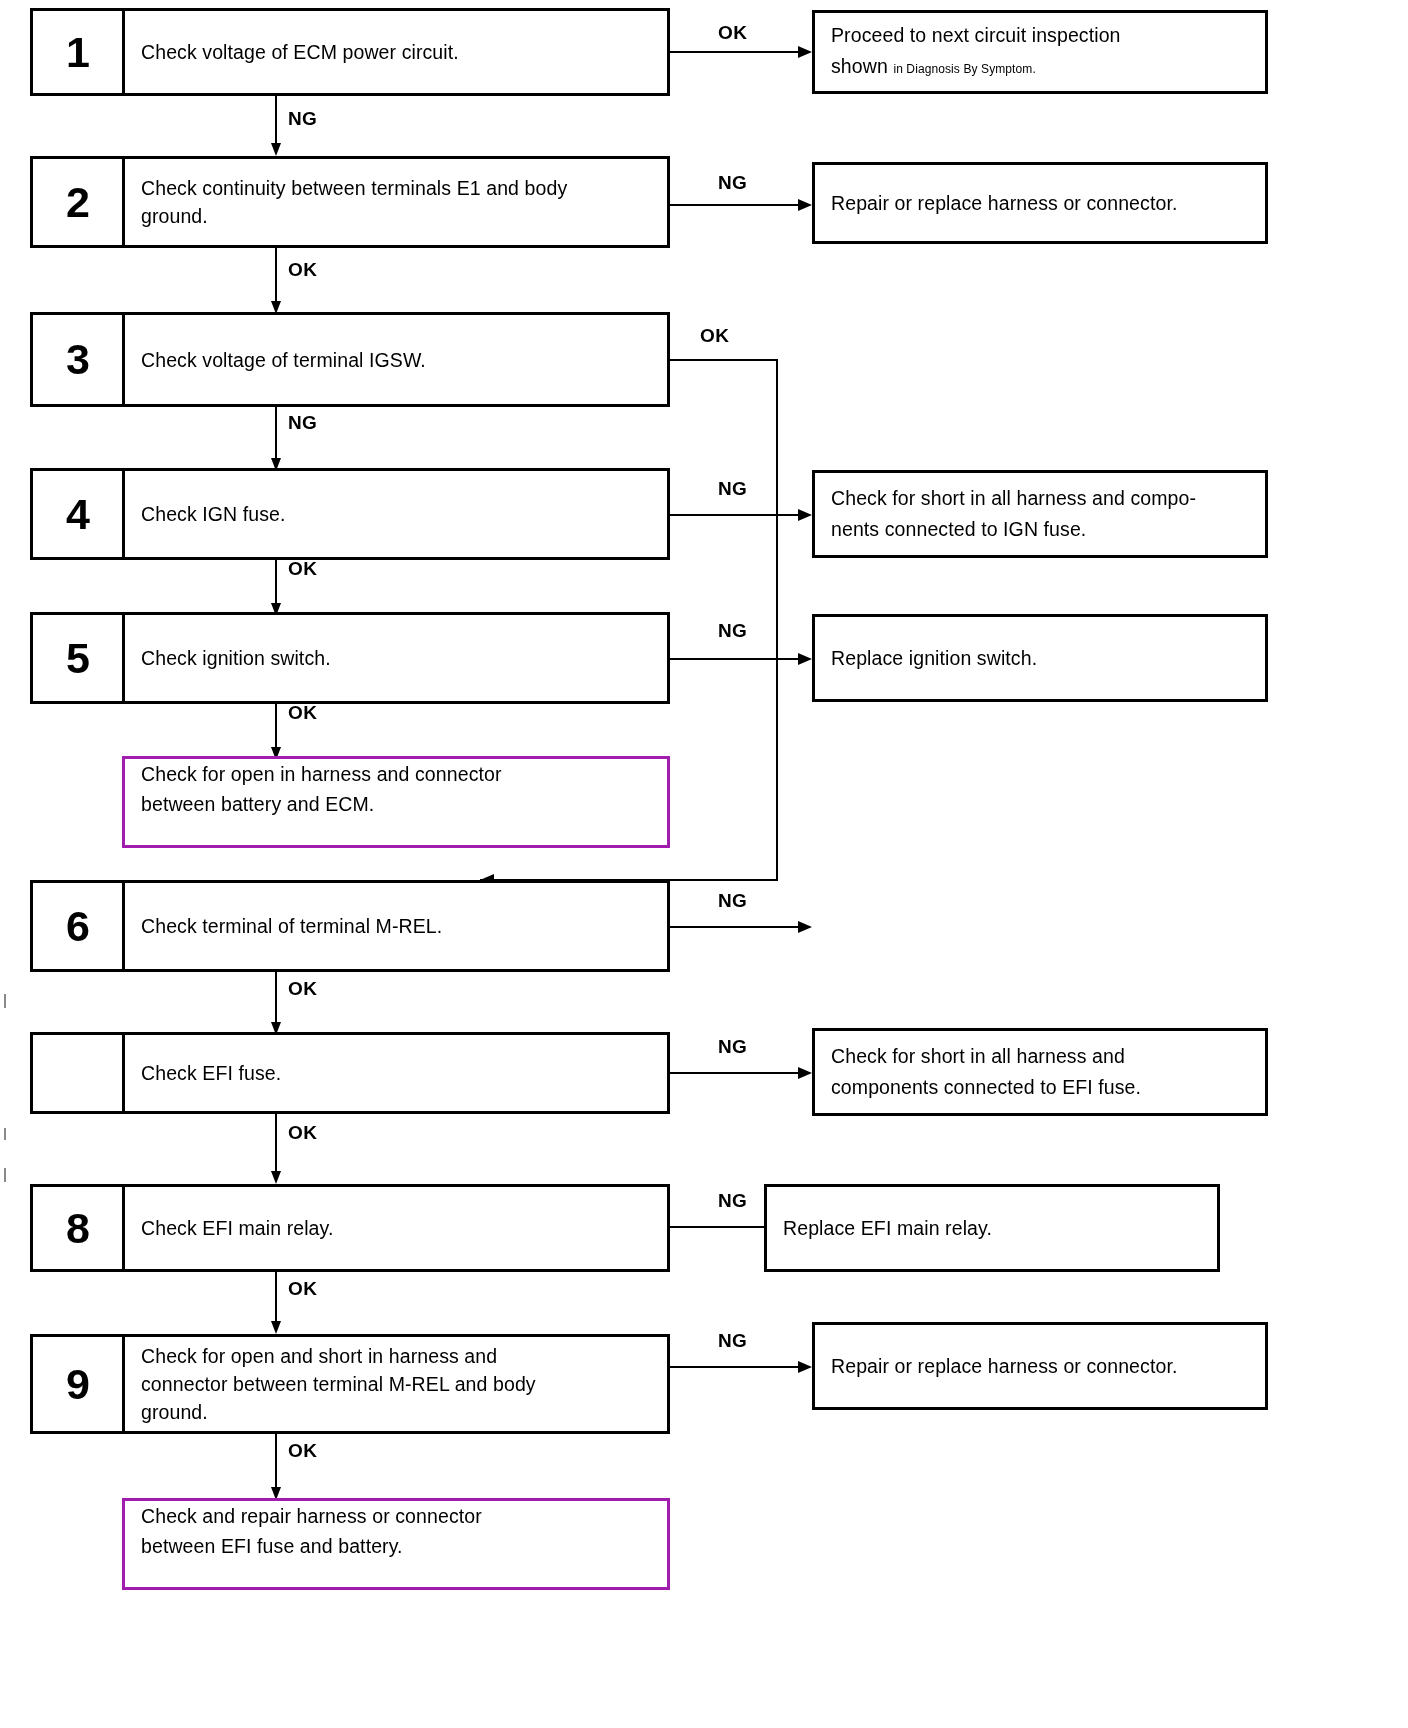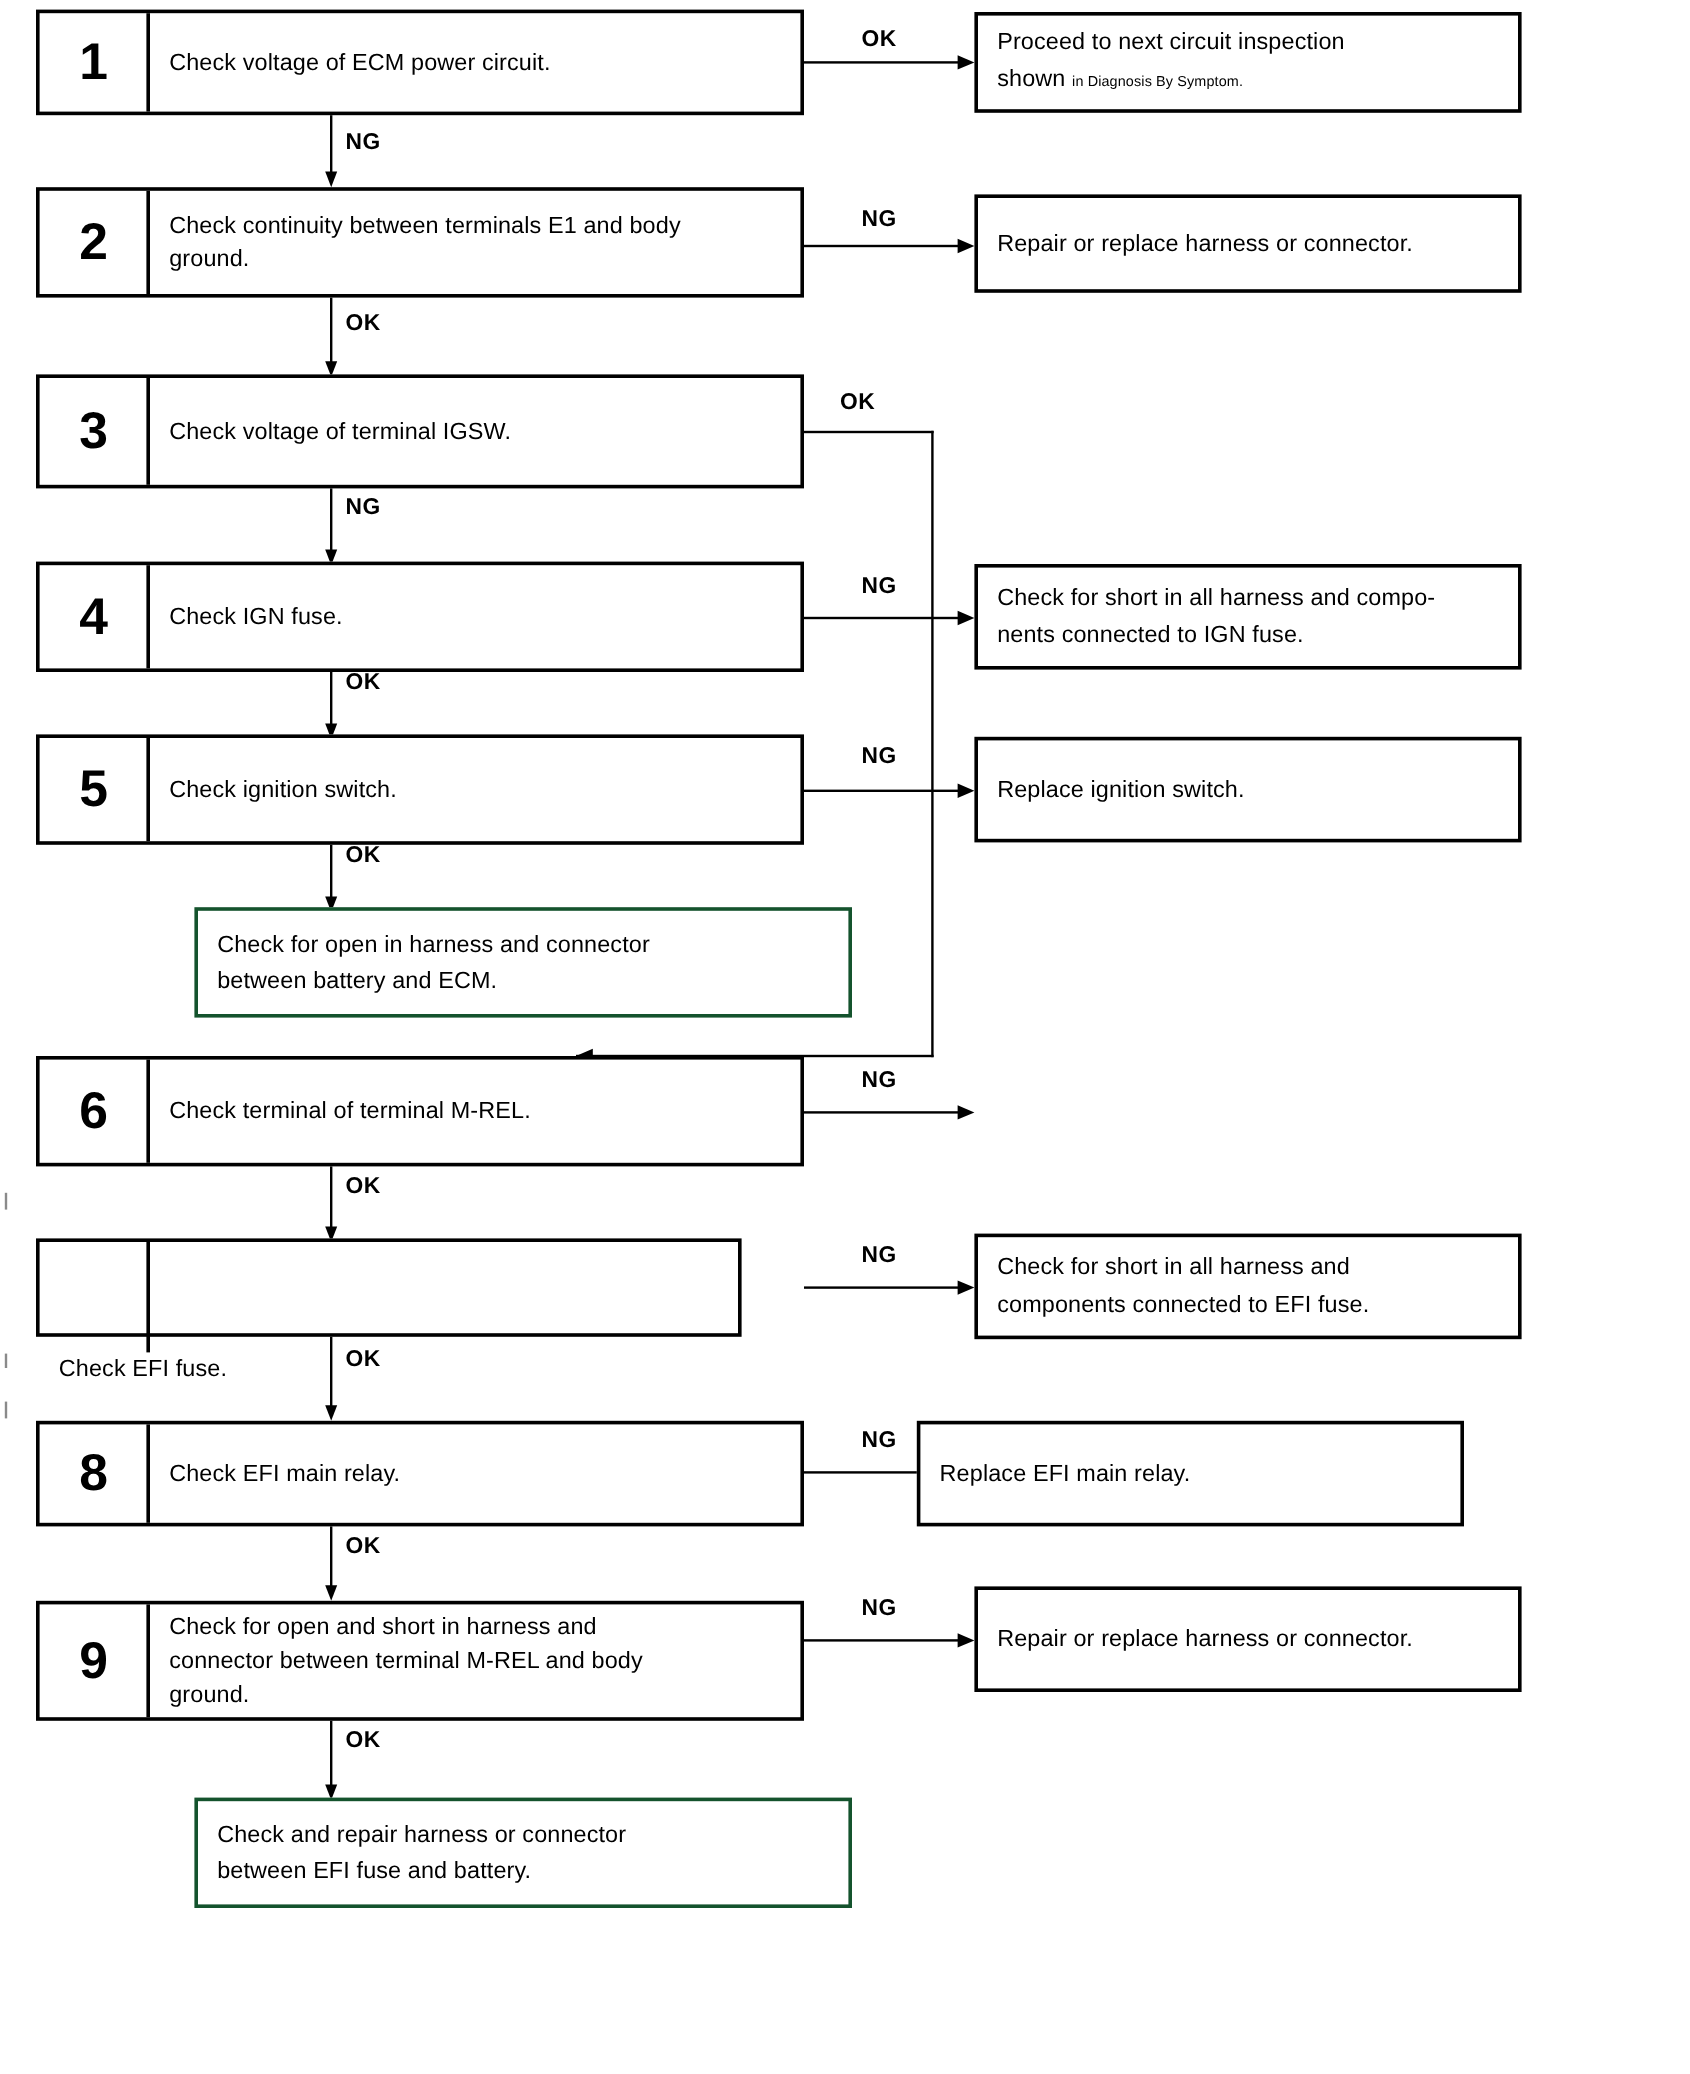--- a/index.html
+++ b/index.html
@@ -55,26 +55,24 @@
     line-height: 28px;
     color: #000;
     letter-spacing: .1px;
     white-space: pre-line;
   }
 
   
   .plain-box {
     position: absolute;
     box-sizing: border-box;
-    border: 3px solid #14532d;
+    border: 3px solid #a21caf;
     background: #fff;
     display: flex;
-    align-items: center;
     padding: 0 14px 0 16px;
-    margin-left: 40px;
   }
   .plain-box .step-text { font-size: 19.5px; line-height: 30px; }
 
   
   .result-box {
     position: absolute;
     box-sizing: border-box;
     border: 3px solid #000;
     background: #fff;
     display: flex;
@@ -261,21 +259,21 @@
 
   <div class="hline" style="left:670px; top:926px; width:132px;"></div>
   <div class="arrow-right" style="left:798px; top:921px;"></div>
   <div class="edge-label" style="left:718px; top:890px;">NG</div>
 
 
   <div class="vline" style="left:275px; top:972px; width:2px; height:54px;"></div>
   <div class="arrow-down" style="left:271px; top:1022px;"></div>
   <div class="edge-label" style="left:288px; top:978px;">OK</div>
 
-  <div class="step-box" style="left:30px; top:1032px; width:588px; height:82px;flex-direction:column;">
+  <div class="step-box" style="left:30px; top:1032px; width:640px; height:82px;">
     <div class="step-num blank"></div>
     <div class="step-body">
       <span class="step-text">Check EFI fuse.</span>
     </div>
   </div>
 
   <div class="hline" style="left:670px; top:1072px; width:132px;"></div>
   <div class="arrow-right" style="left:798px; top:1067px;"></div>
   <div class="edge-label" style="left:718px; top:1036px;">NG</div>
 

